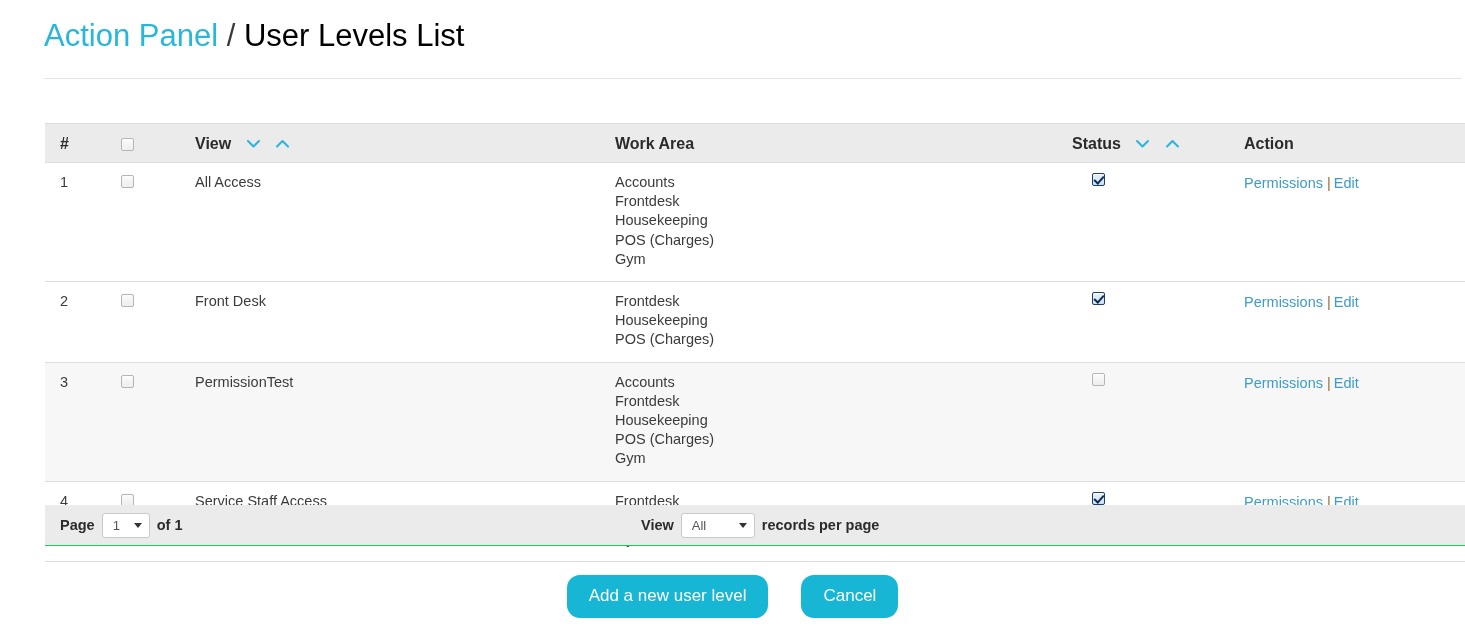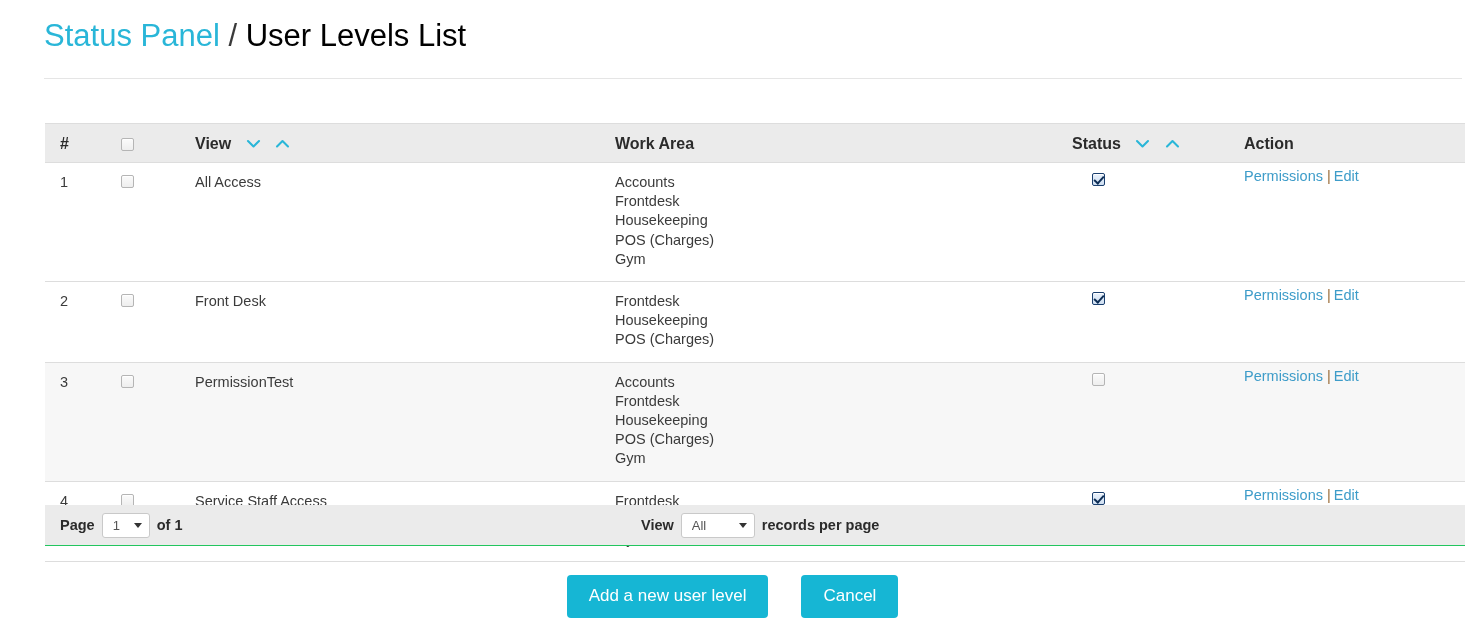--- a/index.html
+++ b/index.html
@@ -99,21 +99,21 @@
     font-size: 14.5px;
     color: #3b3b3b;
     line-height: 19.2px;
   }
   .grid tbody tr.alt td { background: #f7f7f7; }
   .grid tbody td.td-num    { padding-left: 15px; color:#3b3b3b; }
   .grid tbody td.td-chk    { padding-left: 0px; }
   .grid tbody td.td-name   { padding-left: 5px; }
   .grid tbody td.td-work   { padding-left: 0px; }
   .grid tbody td.td-status { padding-left: 17px; }
-  .grid tbody td.td-action { padding-left: 4px; padding-top: 4px; }
+  .grid tbody td.td-action { padding-left: 4px; padding-top: 11px; }
 
   .work-line { display: block; white-space: nowrap; }
 
   
   .cbx {
     -webkit-appearance: none;
     appearance: none;
     width: 13px;
     height: 13px;
     margin: 0;
@@ -226,34 +226,34 @@
     left: 0;
     width: 1465px;
     display: flex;
     justify-content: center;
     gap: 33px;
   }
   .btn {
     background: #16b6d4;
     color: #ffffff;
     border: none;
-    border-radius: 4px;
+    border-radius: 13px;
     font-family: "Liberation Sans", sans-serif;
     font-size: 17px;
     line-height: 20px;
     padding: 11px 22px 12px 22px;
     cursor: pointer;
     white-space: nowrap;
   }
 </style>
 </head>
 <body>
 
 <div class="page-heading">
-  <a class="crumb-link" href="#">Status Panel</a>
+  <a class="crumb-link" href="#">Action Panel</a>
   <span class="crumb-sep">/</span>
   <span class="crumb-current">User Levels List</span>
 </div>
 <div class="heading-rule"></div>
 
 <table class="grid">
   <colgroup>
     <col class="c-num">
       <col class="c-chk">
       <col class="c-name">

